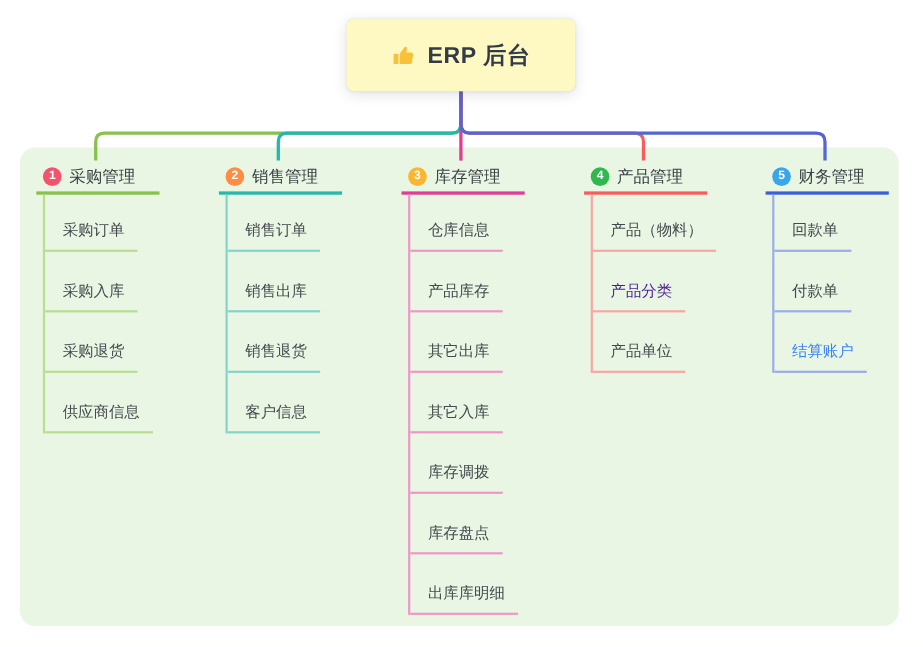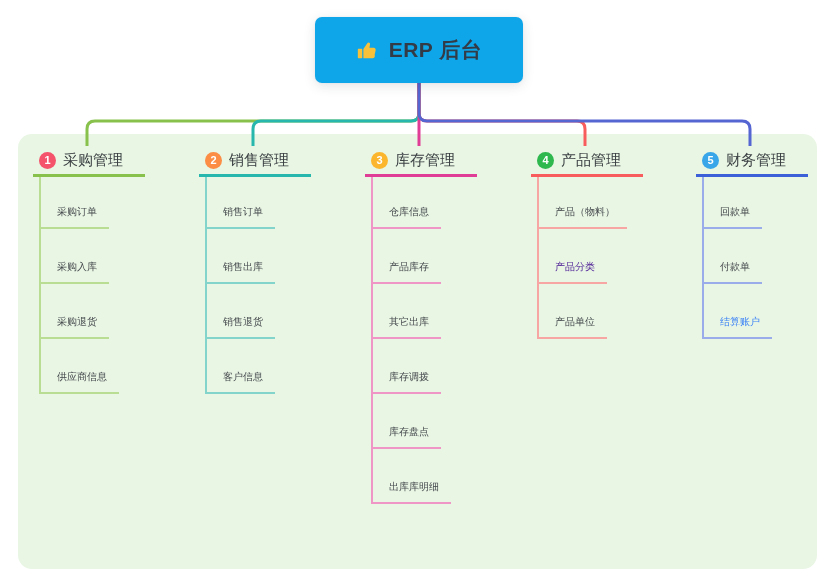--- a/index.html
+++ b/index.html
@@ -20,36 +20,36 @@
   .branch-title{display:flex;align-items:center;gap:7px;height:28px;
                 padding-left:6px;border-bottom:3px solid var(--line);
                 cursor:pointer;white-space:nowrap;}
   .badge{width:17px;height:17px;border-radius:50%;background:var(--badge);
          color:#fff;font-size:11px;font-weight:700;flex:0 0 17px;
          display:flex;align-items:center;justify-content:center;}
   .branch-label{font-size:15px;font-weight:500;}
   .children{margin-left:6px;border-left:2px solid var(--light);width:fit-content;}
   .child{height:55px;display:flex;align-items:flex-end;cursor:pointer;}
   .children .child:first-child{height:52px;}
-  .child-label{display:inline-block;white-space:nowrap;font-size:10px;
+  .child-label{display:inline-block;white-space:nowrap;font-size:14px;
                padding:0 12px 8px 16px;border-bottom:2px solid var(--light);}
 </style>
 </head>
 <body style="background: rgb(255, 255, 255);">
 
 <div class="canvas">
   <div class="panel" style="background: rgb(233, 246, 228);"></div>
   <svg class="connectors" id="connectors" width="839" height="588">
       <path d="M 419 83 V 113 Q 419 121 411 121 H 95 Q 87 121 87 129 V 146" fill="none" stroke="#88c14c" stroke-width="3"></path>
       <path d="M 419 83 V 113 Q 419 121 411 121 H 261 Q 253 121 253 129 V 146" fill="none" stroke="#27b7ac" stroke-width="3"></path>
       <path d="M 419 83 V 146" fill="none" stroke="#df3d96" stroke-width="3"></path>
       <path d="M 419 83 V 113 Q 419 121 427 121 H 577 Q 585 121 585 129 V 146" fill="none" stroke="#f95c5c" stroke-width="3"></path>
       <path d="M 419 83 V 113 Q 419 121 427 121 H 742 Q 750 121 750 129 V 146" fill="none" stroke="#5565d2" stroke-width="3"></path>
     </svg>
-  <div class="root-node" style="background: #0ea5e9; color: rgb(51, 59, 71);">
+  <div class="root-node" style="background: #fef9c3; color: rgb(51, 59, 71);">
     <span class="thumb">
       <svg viewBox="0 0 24 24" fill="#f7c239" aria-hidden="true">
         <path d="M2.5 10.3h3.4a.6.6 0 0 1 .6.6v8.5a.6.6 0 0 1-.6.6H2.5a.6.6 0 0 1-.6-.6v-8.5a.6.6 0 0 1 .6-.6z"></path>
         <path d="M7.7 20V10.4l4.1-5.9c.3-.45.8-.75 1.35-.75 1 0 1.75.92 1.55 1.9l-.72 3.55h4.5c1.3 0 2.27 1.17 2.02 2.44l-1.05 5.1A2.25 2.25 0 0 1 17.25 20H7.7z"></path>
       </svg>
     </span>
     <span>ERP 后台</span>
   </div>
   <div class="branches" id="branches">
       <div class="branch" style="left: 33px; top: 146px; --line: #88c14c; --light: #b9dd92; --badge: #f4536b;">
@@ -101,20 +101,23 @@
           <div class="child">
     <span class="child-label" style="color: rgb(69, 73, 77);">仓库信息</span>
   </div>
           <div class="child">
     <span class="child-label" style="color: rgb(69, 73, 77);">产品库存</span>
   </div>
           <div class="child">
     <span class="child-label" style="color: rgb(69, 73, 77);">其它出库</span>
   </div>
           <div class="child">
+    <span class="child-label" style="color: rgb(69, 73, 77);">其它入库</span>
+  </div>
+          <div class="child">
     <span class="child-label" style="color: rgb(69, 73, 77);">库存调拨</span>
   </div>
           <div class="child">
     <span class="child-label" style="color: rgb(69, 73, 77);">库存盘点</span>
   </div>
           <div class="child">
     <span class="child-label" style="color: rgb(69, 73, 77);">出库库明细</span>
   </div>
         </div>
   </div>

